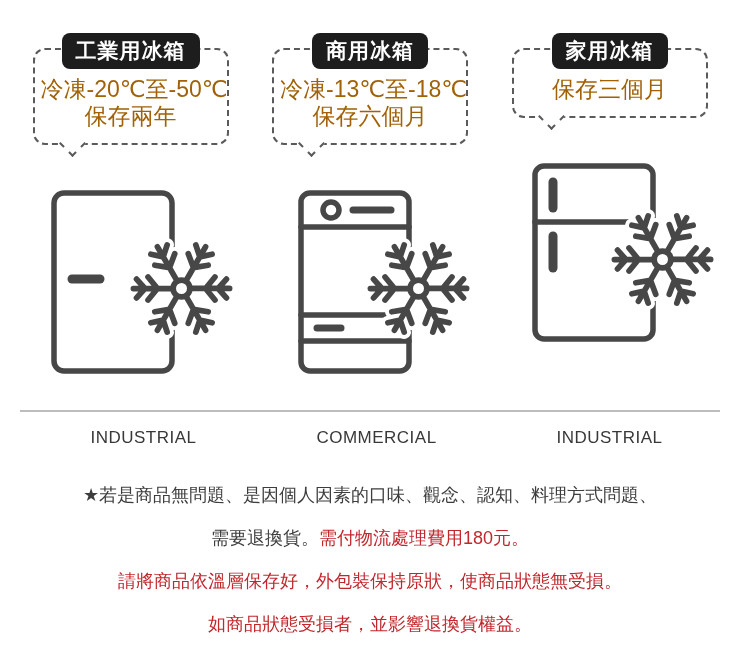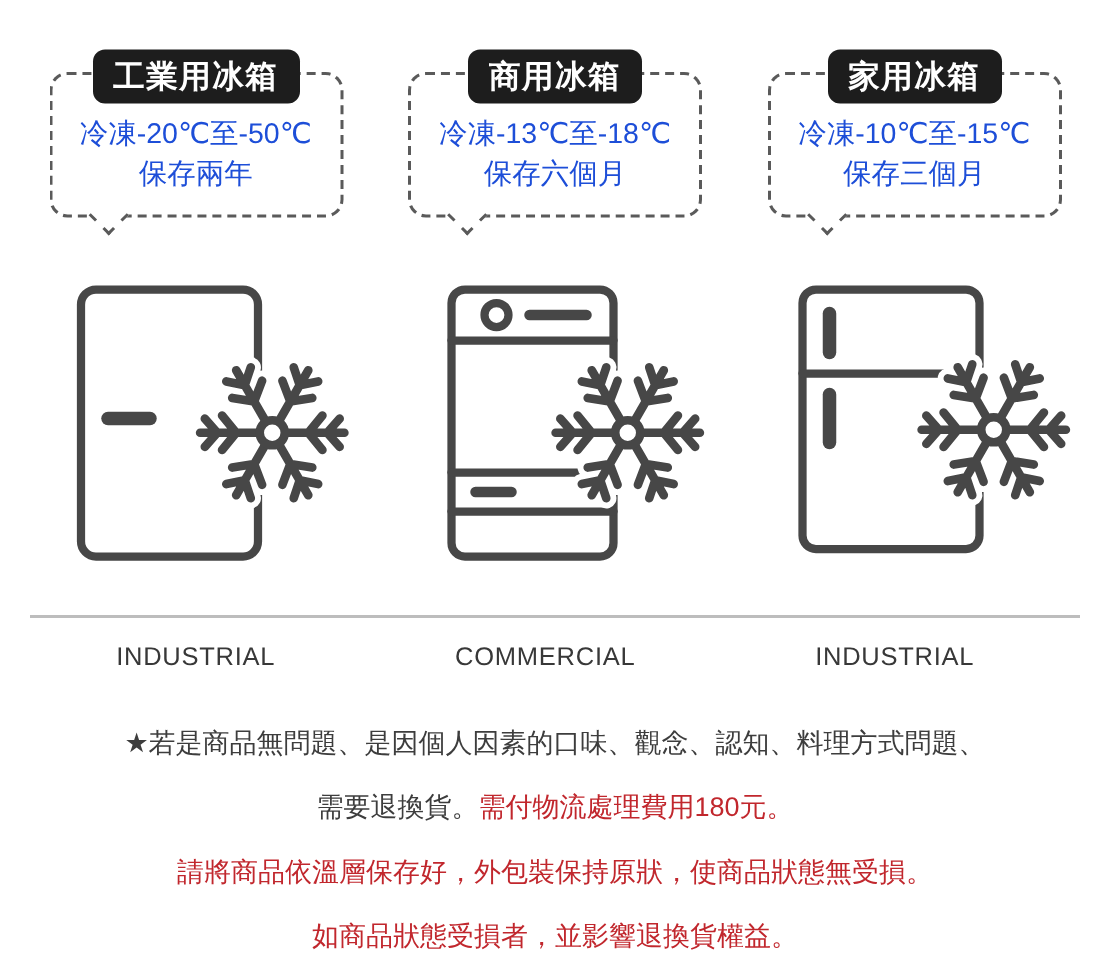--- a/index.html
+++ b/index.html
@@ -27,21 +27,21 @@
     padding:26px 6px 13px 6px;
     text-align:center;
     background:#fff;
   }
   .badge{
     position:absolute;top:-17px;left:50%;transform:translateX(-50%);
     background:#1d1d1d;color:#fff;
     font-size:21px;font-weight:bold;letter-spacing:1px;
     padding:4px 14px;border-radius:8px;white-space:nowrap;
   }
-  .temp,.storage{font-size:19px;line-height:27px;color:#1d4ed8;white-space:nowrap;}
+  .temp,.storage{font-size:23px;line-height:27px;color:#a16207;white-space:nowrap;}
   .tail{
     position:absolute;bottom:-10px;left:28px;
     width:17px;height:17px;background:#fff;
     border-right:2px dashed #5a5a5a;border-bottom:2px dashed #5a5a5a;
     transform:rotate(45deg);
   }
 
   
   .art{position:relative;width:210px;height:205px;margin:36px auto 0;}
   .fridge{position:absolute;top:6px;stroke:#474747;fill:none;
@@ -53,21 +53,21 @@
   .f-hou{left:24px;}
   .snow{position:absolute;width:115px;height:115px;}
   .s-ind{left:98px;top:50px;}
   .s-com{left:96px;top:50px;}
   .s-hou{left:100px;top:48px;}
   .halo{stroke:#fff;stroke-width:13;fill:none;stroke-linecap:round;}
   .ink{stroke:#474747;stroke-width:5.5;fill:none;stroke-linecap:round;}
 
   .divider{border:none;border-top:2px solid #bdbdbd;margin:24px 20px 0 20px;}
 
-  .labels{display:flex;justify-content:flex-start;padding:0 14px;margin-top:16px;}
+  .labels{display:flex;justify-content:flex-end;padding:0 14px;margin-top:16px;}
   .label-cell{width:233px;text-align:center;font-size:17px;letter-spacing:0.5px;color:#383838;}
 
   .notice{margin-top:32px;text-align:center;font-size:18px;line-height:30px;color:#3d3d3d;}
   .notice p{margin:13px;}
   .red{color:#c1272d;}
   .hidden-defs{position:absolute;width:0;height:0;overflow:hidden;}
 </style>
 </head>
 <body>
 
@@ -139,21 +139,20 @@
           <g class="ink">
               <use href="#sf-all"></use>
             </g>
         </svg>
       </div>
     </section>
 
     <section class="col">
       <div class="bubble">
         <div class="badge">家用冰箱</div>
-        <div class="temp">冷凍-10℃至-15℃</div>
         <div class="storage">保存三個月</div>
         <div class="tail"></div>
       </div>
       <div class="art">
         <svg class="fridge f-hou" width="130" height="185" viewBox="0 0 130 185">
           <rect x="6" y="6" width="118" height="173" rx="9"></rect>
           <line x1="6" y1="62" x2="124" y2="62"></line>
           <line class="thick" x1="24" y1="22" x2="24" y2="48"></line>
           <line class="thick" x1="24" y1="76" x2="24" y2="108"></line>
         </svg>

